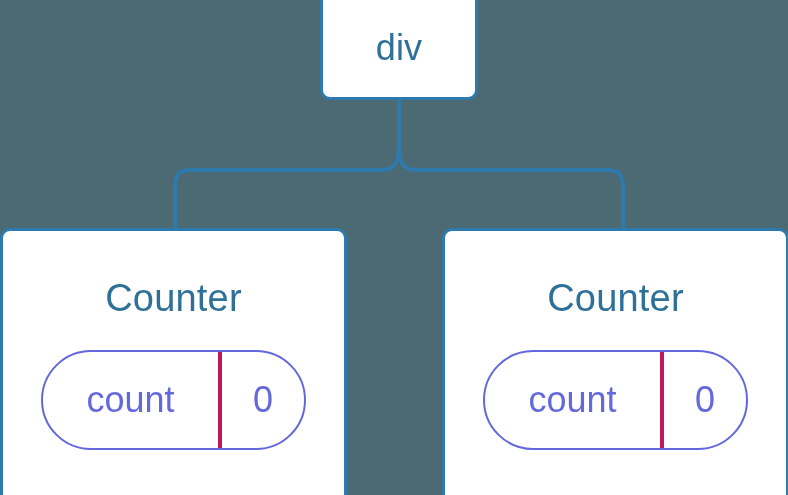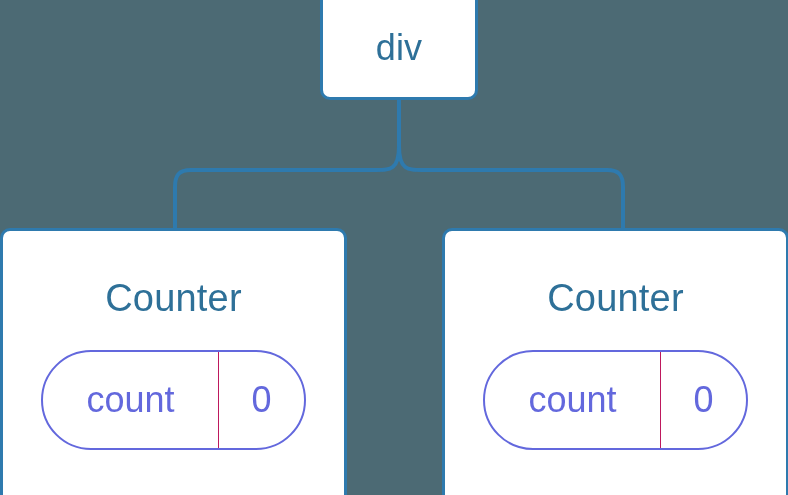--- a/index.html
+++ b/index.html
@@ -94,21 +94,21 @@
     align-items: center;
     justify-content: center;
     color: #6368dd;
     font-size: 36px;
     font-weight: 400;
     line-height: 1;
     user-select: none;
   }
   .state-key {
     flex: 0 0 175px;
-    border-right: 1px solid #be185d;
+    border-right: 4px solid #be185d;
   }
   .state-value {
     flex: 1 1 auto;
   }
 </style>
 </head>
 <body>
 
 <div id="stage">
 

